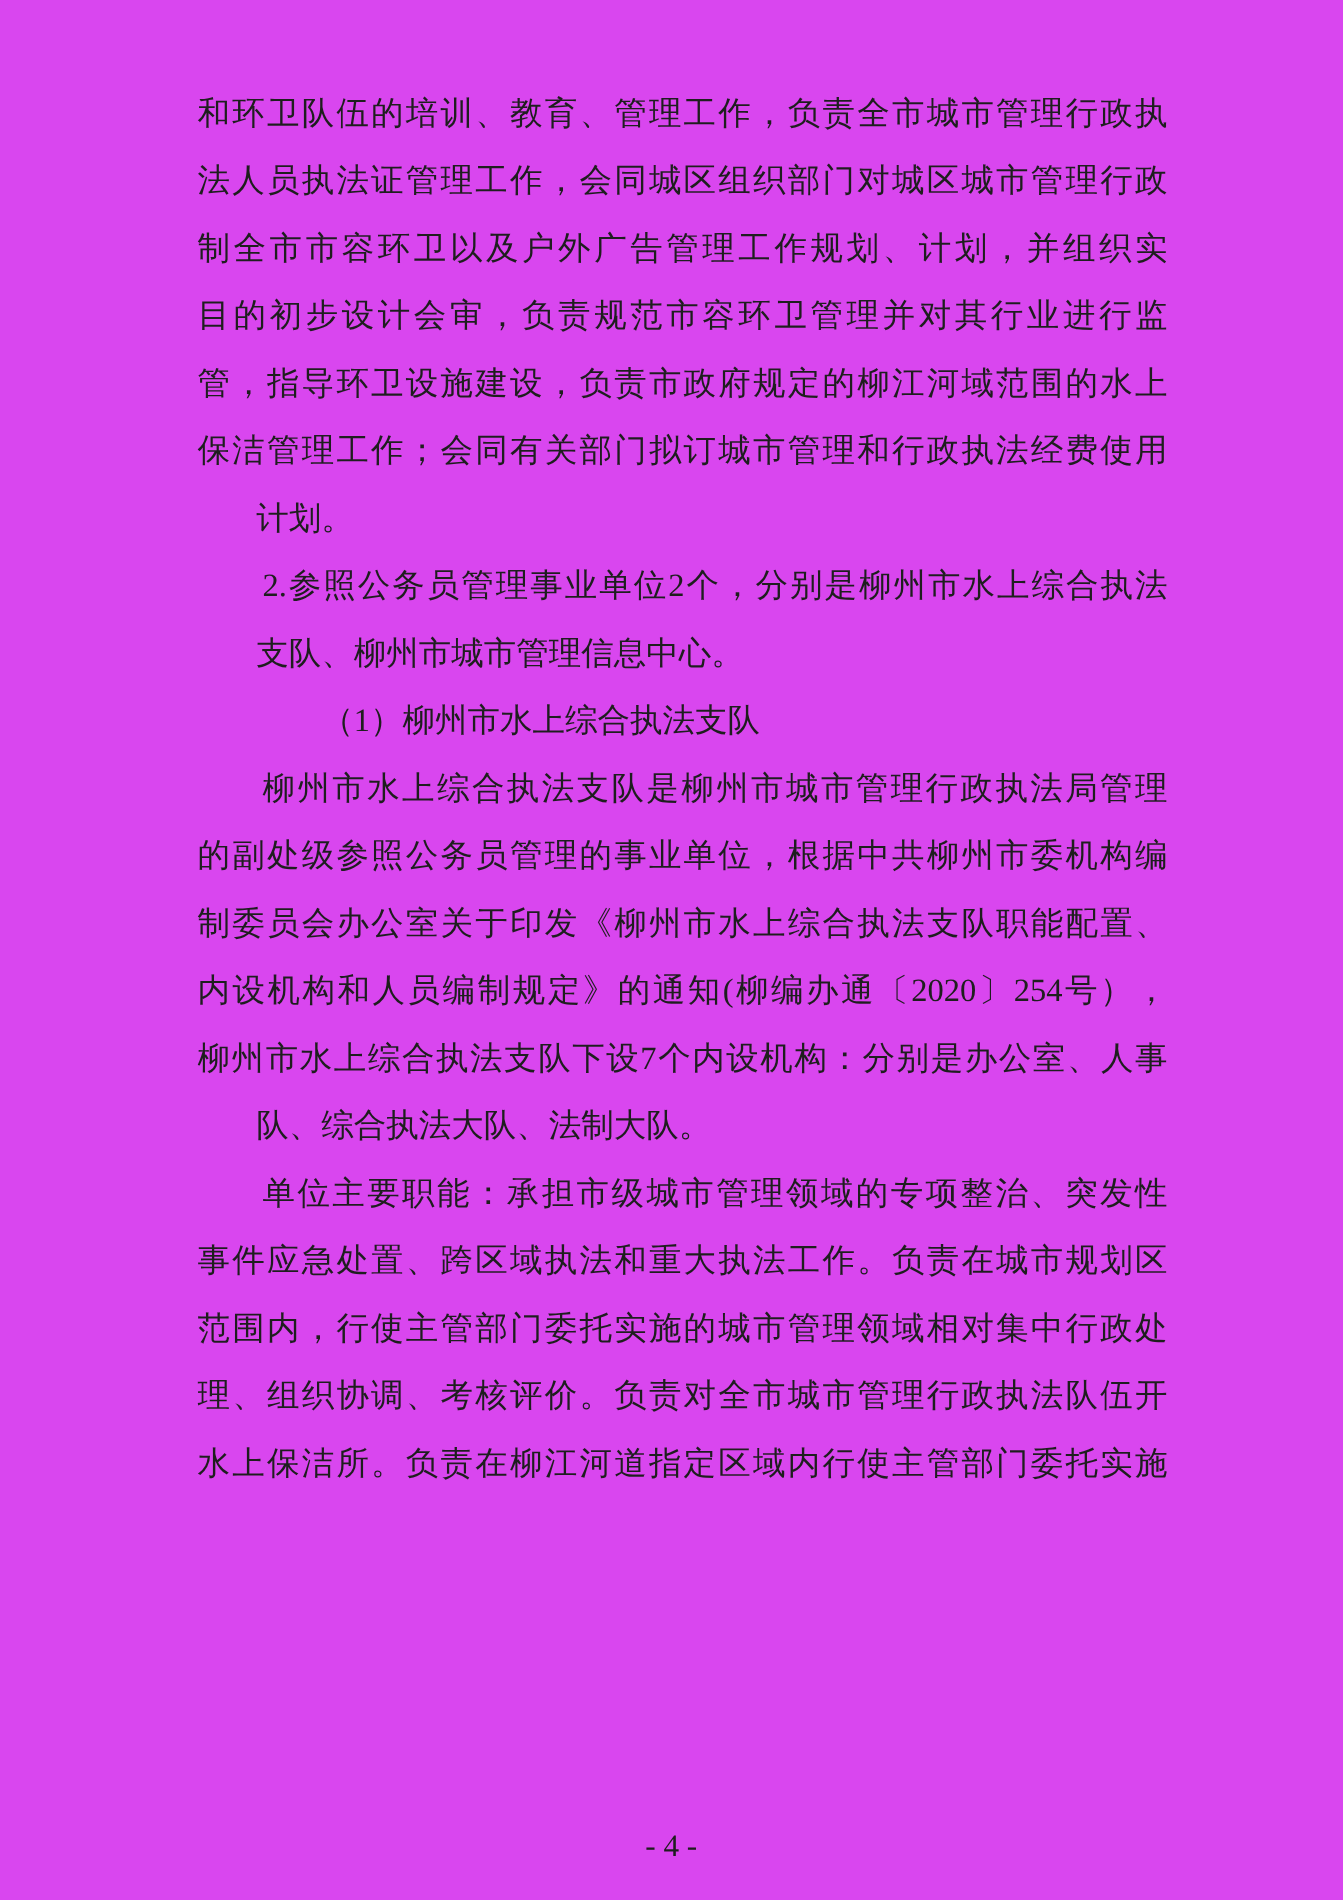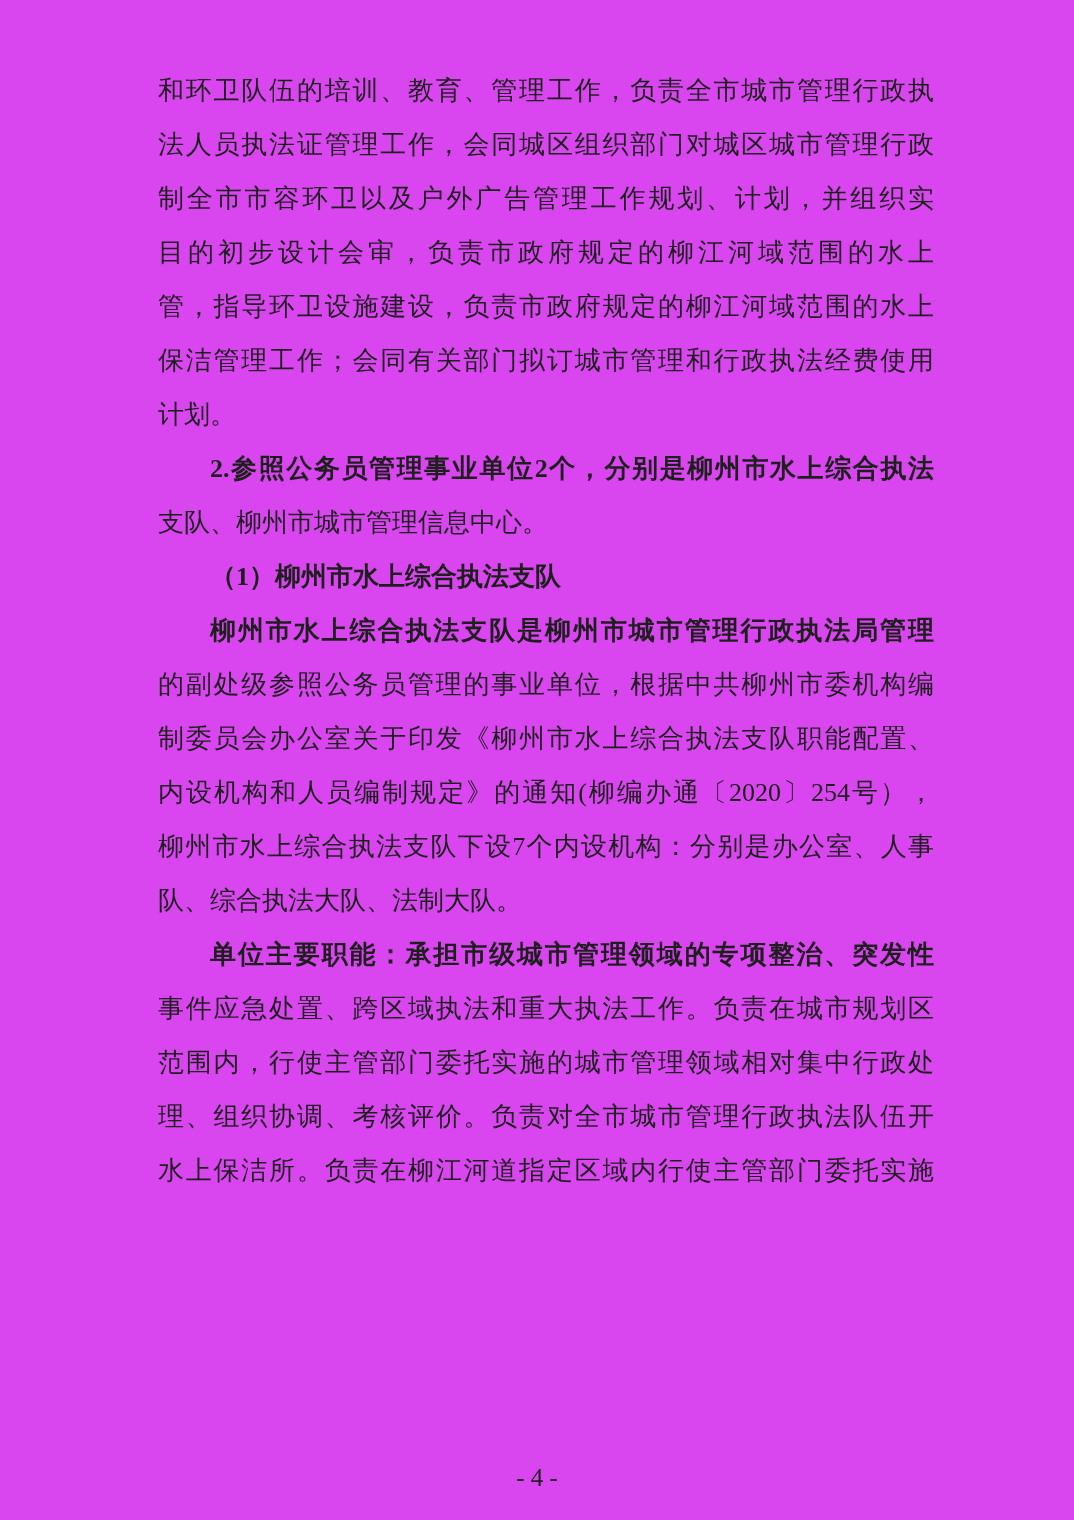--- a/index.html
+++ b/index.html
@@ -26,45 +26,45 @@
     font-size: 26px;
     height: 54px;
     line-height: 54px;
     text-align: justify;
     text-align-last: justify;
     overflow: hidden;
     white-space: normal;
   }
   .line.indent {
     padding-left: 52px;
-    font-weight: bold;
   }
   .line.para-end {
     text-align: left;
     text-align-last: left;
+    margin-left: 47px;
   }
   .page-number {
     position: absolute;
     left: 0;
     top: 1464px;
     width: 100%;
     text-align: center;
     font-size: 25px;
     color: #1e1e1e;
   }
 </style>
 </head>
 <body>
 
 <div class="page">
   <div class="body-text">
       <div class="line">和环卫队伍的培训、教育、管理工作，负责全市城市管理行政执</div>
       <div class="line">法人员执法证管理工作，会同城区组织部门对城区城市管理行政</div>
       <div class="line">制全市市容环卫以及户外广告管理工作规划、计划，并组织实</div>
-      <div class="line">目的初步设计会审，负责市政府规定的柳江河域范围的水上</div>
+      <div class="line">目的初步设计会审，负责规范市容环卫管理并对其行业进行监</div>
       <div class="line">管，指导环卫设施建设，负责市政府规定的柳江河域范围的水上</div>
       <div class="line">保洁管理工作；会同有关部门拟订城市管理和行政执法经费使用</div>
       <div class="line para-end">计划。</div>
       <div class="line indent">2.参照公务员管理事业单位2个，分别是柳州市水上综合执法</div>
       <div class="line para-end">支队、柳州市城市管理信息中心。</div>
       <div class="line indent para-end">（1）柳州市水上综合执法支队</div>
       <div class="line indent">柳州市水上综合执法支队是柳州市城市管理行政执法局管理</div>
       <div class="line">的副处级参照公务员管理的事业单位，根据中共柳州市委机构编</div>
       <div class="line">制委员会办公室关于印发《柳州市水上综合执法支队职能配置、</div>
       <div class="line">内设机构和人员编制规定》的通知(柳编办通〔2020〕254号），</div>

